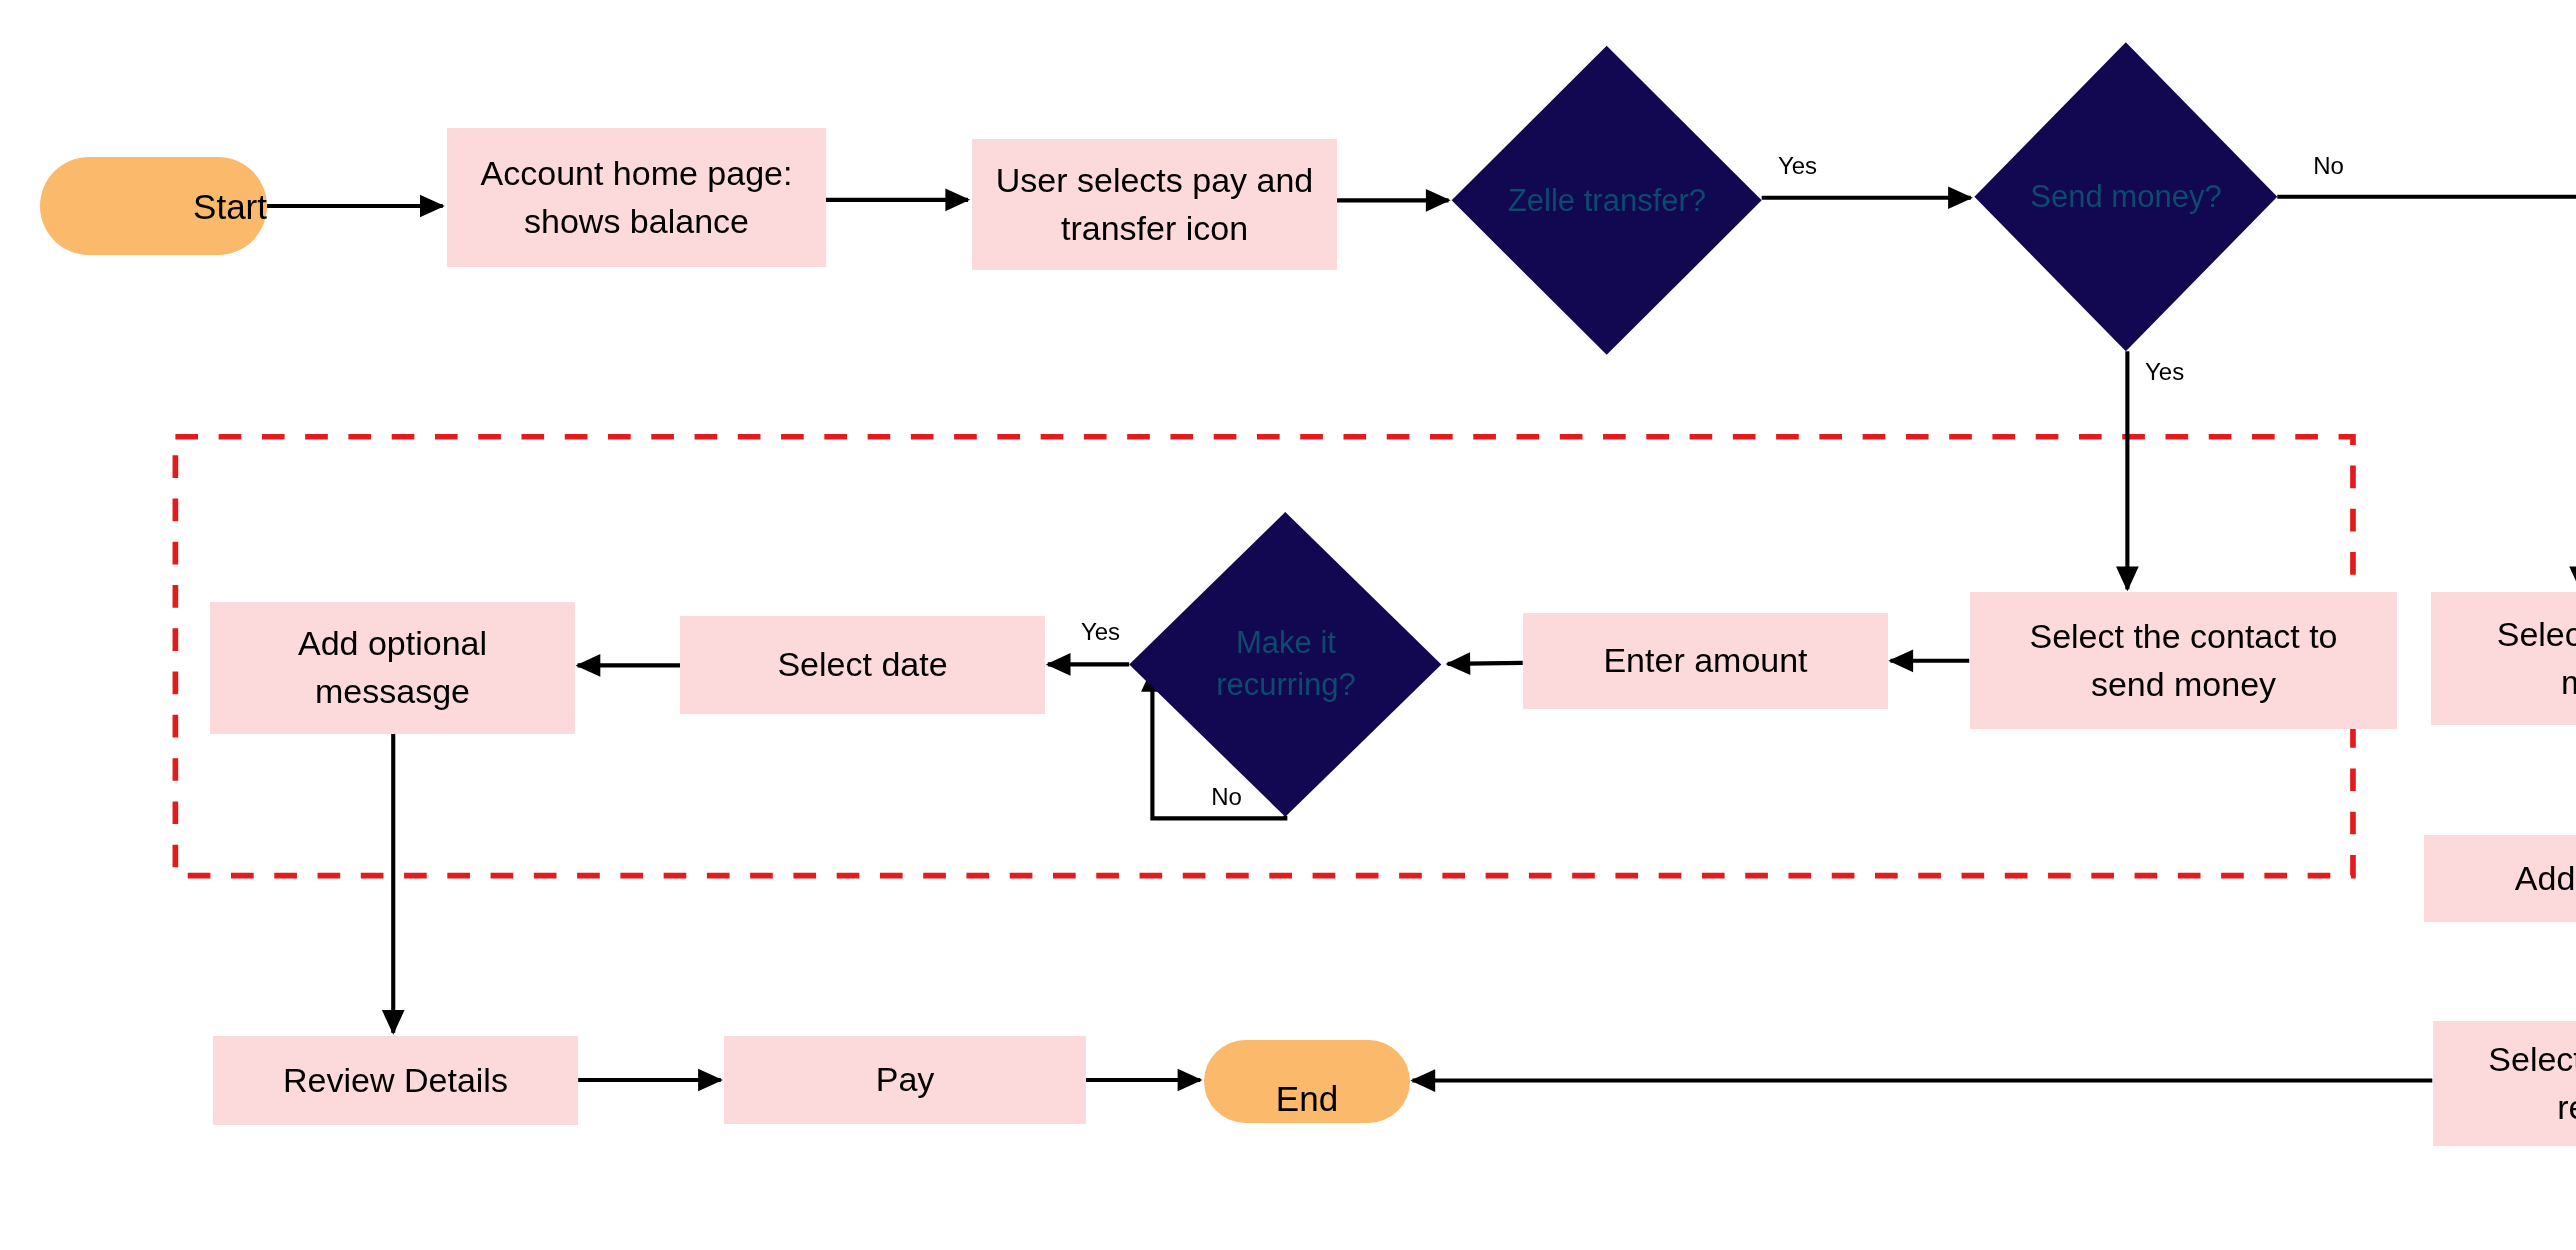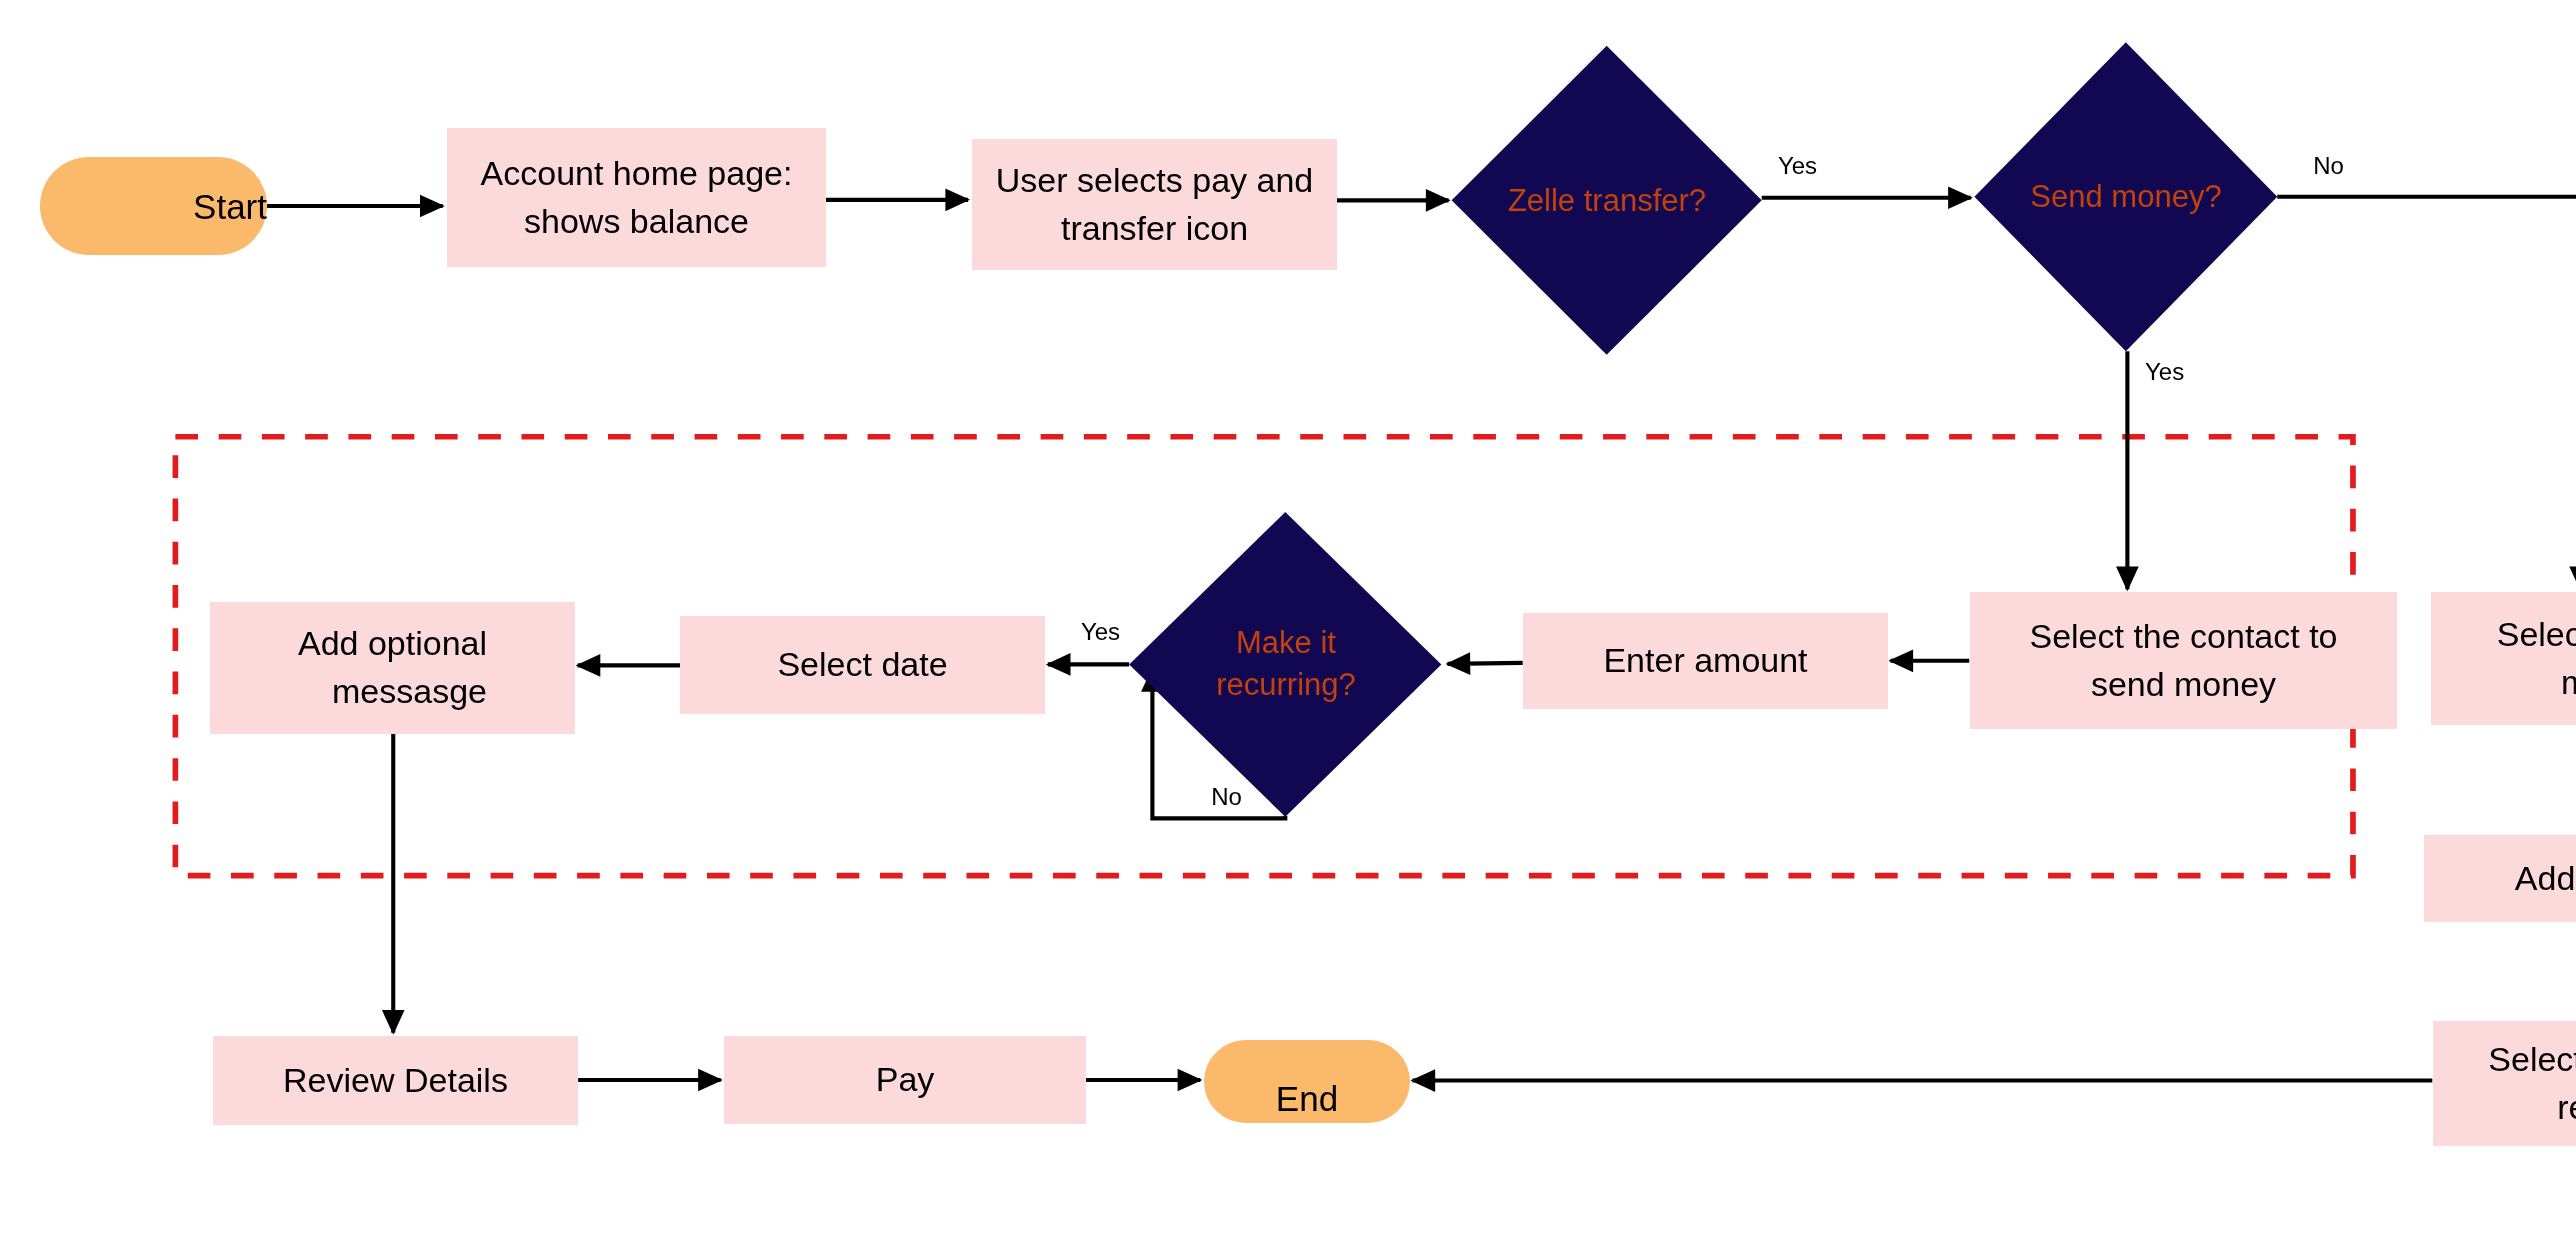--- a/index.html
+++ b/index.html
@@ -30,21 +30,21 @@
     color: #000000;
   }
   .terminator .nlabel { font-size: 35px; }
   .dlabel {
     position: absolute;
     display: flex;
     align-items: center;
     justify-content: center;
     text-align: center;
     white-space: pre-line;
-    color: #c2410c;
+    color: #0c4a6e;
     font-size: 31px;
     line-height: 1.35;
   }
   .elabel {
     position: absolute;
     display: flex;
     align-items: center;
     justify-content: center;
     font-size: 24px;
     color: #000000;
@@ -107,21 +107,21 @@
   <div class="node process" style="left:1970px; top:592px; width:427px; height:137px;">
     <span class="nlabel">Select the contact to
 send money</span>
   </div>
   <div class="node process" style="left:1523px; top:613px; width:365px; height:96px;">
     <span class="nlabel">Enter amount</span>
   </div>
   <div class="node process" style="left:680px; top:616px; width:365px; height:98px;">
     <span class="nlabel">Select date</span>
   </div>
-  <div class="node process" style="left:210px; top:602px; width:365px; height:132px;text-align:right;">
+  <div class="node process" style="left:210px; top:602px; width:365px; height:132px;">
     <span class="nlabel">Add optional
 messasge</span>
   </div>
   <div class="node process" style="left:2431px; top:592px; width:362px; height:133px;">
     <span class="nlabel">Select Request
 money</span>
   </div>
   <div class="node process" style="left:2424px; top:835px; width:365px; height:87px;">
     <span class="nlabel">Add amount</span>
   </div>

